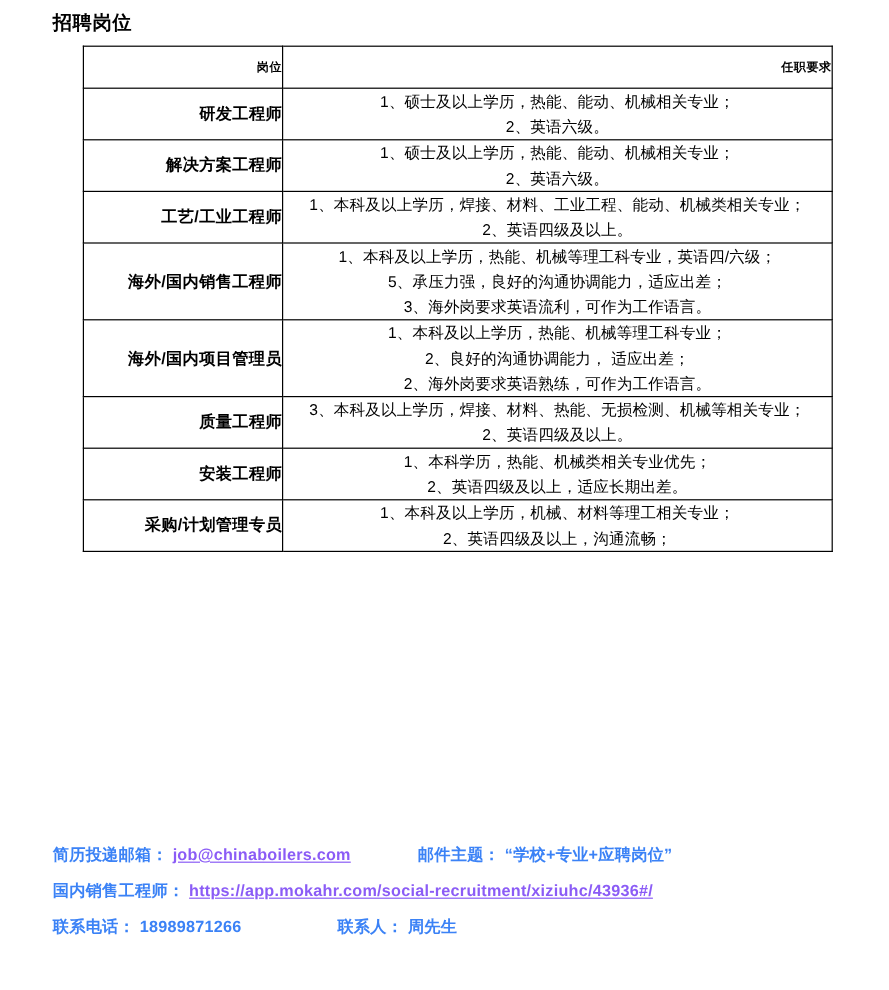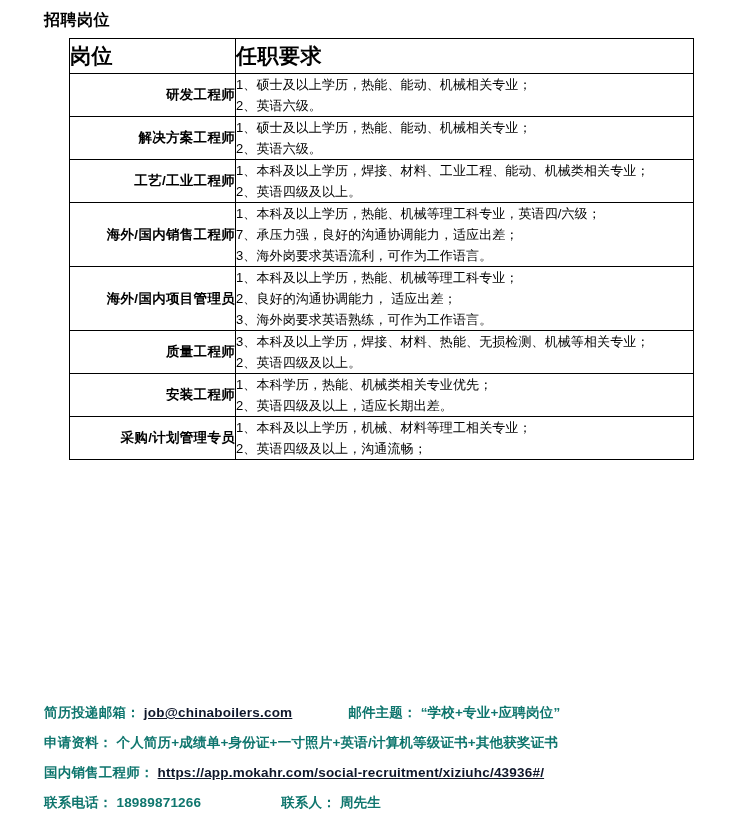--- a/index.html
+++ b/index.html
@@ -43,38 +43,39 @@
     vertical-align: middle;
   }
   th.col-pos, td.pos {
     width: 165px;
   }
   th.col-req, td.req {
     width: 457px;
   }
   th.col-pos, th.col-req {
     height: 34px;
-    text-align: left;
-    font-size: 21px;
+    text-align: right;
+    font-size: 10px;
     font-weight: bold;
     letter-spacing: 0.5px;
   }
   td.pos {
     text-align: right;
     padding-left: 12px;
     font-size: 13.5px;
     font-weight: bold;
     letter-spacing: 0.3px;
     line-height: 18px;
   }
   td.req {
     padding: 5px 6px 5px 10px;
     font-size: 13px;
     line-height: 21px;
     letter-spacing: 0.1px;
+    text-align: center;
   }
   td.req .line {
     white-space: nowrap;
   }
   .footer {
     position: absolute;
     left: 44px;
     top: 698px;
     width: 690px;
     font-size: 13.5px;
@@ -87,26 +88,26 @@
   }
   .footer .gap-lg {
     display: inline-block;
     width: 48px;
   }
   .footer .gap-md {
     display: inline-block;
     width: 72px;
   }
   .link {
-    color: #0f172a;
+    color: #8b5cf6;
     text-decoration: underline;
     font-weight: bold;
   }
   .label {
-    color: #0f766e;
+    color: #3b82f6;
   }
 </style>
 </head>
 <body>
 
 <div class="page">
 
   <div class="doc-title">招聘岗位</div>
 
   <table class="jobs">
@@ -135,30 +136,30 @@
         <td class="pos">工艺/工业工程师</td>
         <td class="req">
           <div class="line">1、本科及以上学历，焊接、材料、工业工程、能动、机械类相关专业；</div>
           <div class="line">2、英语四级及以上。</div>
         </td>
       </tr>
       <tr>
         <td class="pos">海外/国内销售工程师</td>
         <td class="req">
           <div class="line">1、本科及以上学历，热能、机械等理工科专业，英语四/六级；</div>
-          <div class="line">7、承压力强，良好的沟通协调能力，适应出差；</div>
+          <div class="line">5、承压力强，良好的沟通协调能力，适应出差；</div>
           <div class="line">3、海外岗要求英语流利，可作为工作语言。</div>
         </td>
       </tr>
       <tr>
         <td class="pos">海外/国内项目管理员</td>
         <td class="req">
           <div class="line">1、本科及以上学历，热能、机械等理工科专业；</div>
           <div class="line">2、良好的沟通协调能力， 适应出差；</div>
-          <div class="line">3、海外岗要求英语熟练，可作为工作语言。</div>
+          <div class="line">2、海外岗要求英语熟练，可作为工作语言。</div>
         </td>
       </tr>
       <tr>
         <td class="pos">质量工程师</td>
         <td class="req">
           <div class="line">3、本科及以上学历，焊接、材料、热能、无损检测、机械等相关专业；</div>
           <div class="line">2、英语四级及以上。</div>
         </td>
       </tr>
       <tr>
@@ -178,24 +179,20 @@
     </tbody>
   </table>
 
   <div class="footer">
     <div class="row">
       <span class="label">简历投递邮箱：</span>
       <a class="link" href="#">job@chinaboilers.com</a>
       <span class="gap-lg"></span>
       <span class="label">邮件主题：</span>
       <span class="label">“学校+专业+应聘岗位”</span>
-    </div>
-    <div class="row">
-      <span class="label">申请资料：</span>
-      <span class="label">个人简历+成绩单+身份证+一寸照片+英语/计算机等级证书+其他获奖证书</span>
     </div>
     <div class="row">
       <span class="label">国内销售工程师：</span>
       <a class="link" href="#">https://app.mokahr.com/social-recruitment/xiziuhc/43936#/</a>
     </div>
     <div class="row">
       <span class="label">联系电话：</span>
       <span class="label">18989871266</span>
       <span class="gap-md"></span>
       <span class="label">联系人：</span>

